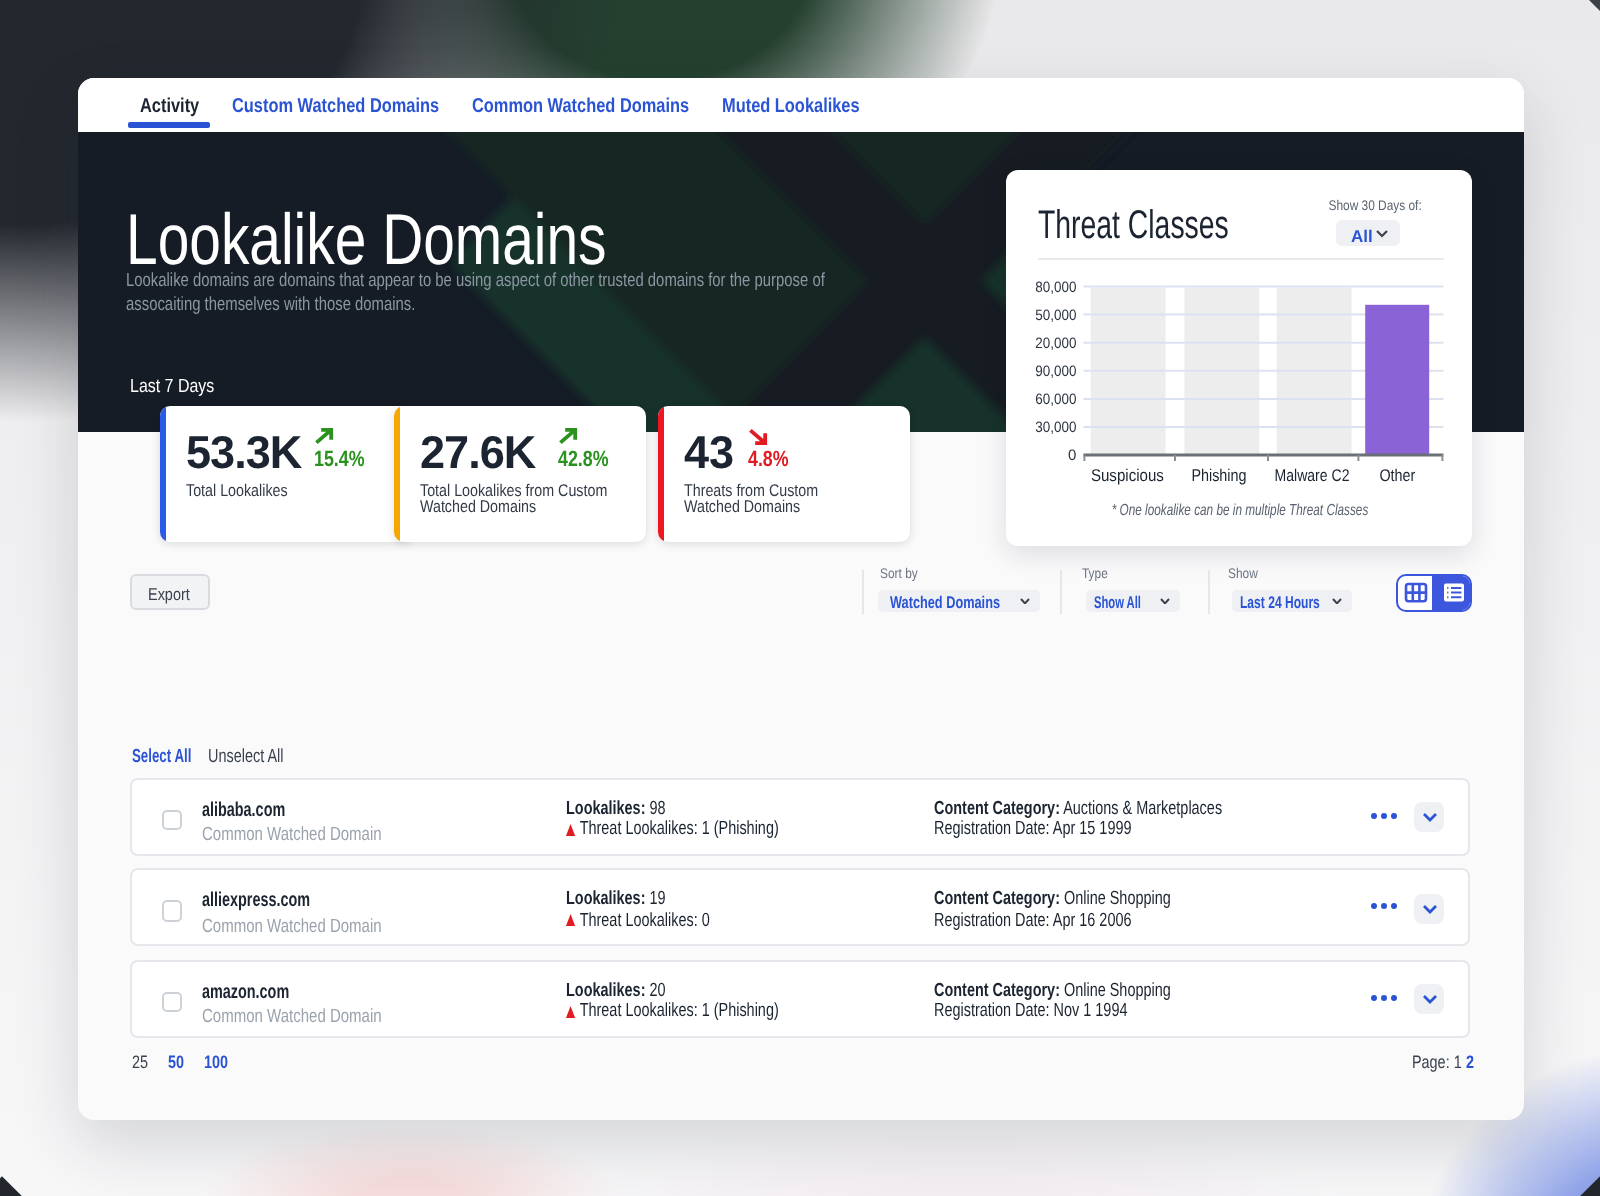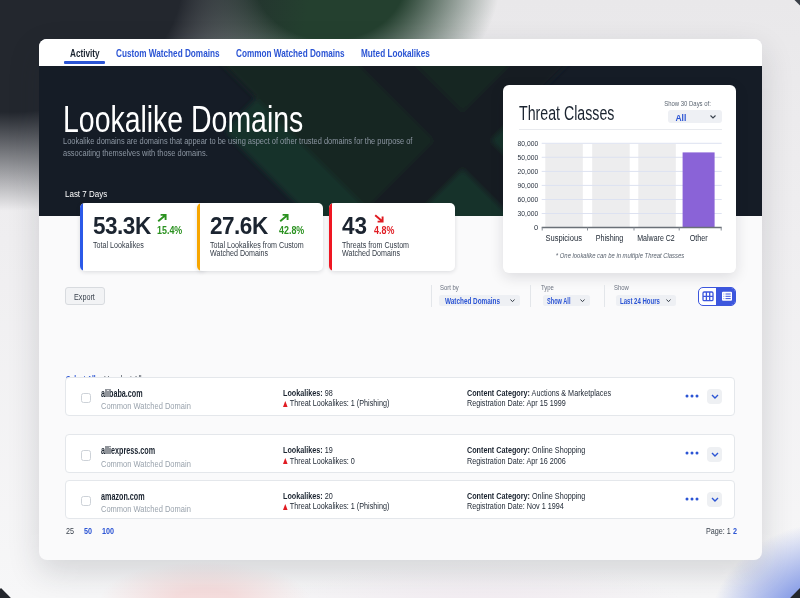--- a/index.html
+++ b/index.html
@@ -27,21 +27,21 @@
 .stat .trend { position:absolute; top:11px; width:40px; }
 .stat .trend svg { display:block; }
 .stat .pct { font-size:11px; font-weight:bold; margin-top:1px; transform-origin:left top; transform:scaleX(.81); }
 .stat .lbl { position:absolute; left:13.5px; top:37.5px; font-size:8.5px; line-height:8.6px; color:#333b46; transform-origin:left top; transform:scaleX(.84); white-space:nowrap; }
 .green { color:#2b9220; }
 .redc { color:#e01b22; }
 
 #threat { position:absolute; left:464.8px; top:46.5px; width:232.5px; height:187.5px; background:#fff; border-radius:6px; box-shadow:0 4px 14px rgba(20,25,40,.13); }
 #threat h2 { position:absolute; left:15.5px; top:16.5px; font-size:20px; font-weight:normal; color:#1b2430; transform-origin:left top; transform:scaleX(.709); white-space:nowrap; }
 #t-showlbl { position:absolute; right:24.5px; top:15px; font-size:7px; color:#5a6470; transform-origin:right top; transform:scaleX(.85); white-space:nowrap; }
-#t-dd { position:absolute; left:164.7px; top:25.3px; width:54px; height:13.2px; background:#eef0f4; border-radius:3px; }
+#t-dd { position:absolute; left:164.7px; top:25.3px; width:32px; height:13.2px; background:#eef0f4; border-radius:3px; }
 #t-dd .v { position:absolute; left:7.5px; top:2.8px; font-size:8.5px; font-weight:bold; color:#2b54d4; }
 #t-divider { position:absolute; left:15.5px; top:43.5px; width:203px; height:1px; background:#e8eaee; }
 
 #export { position:absolute; left:26.5px; top:248.5px; width:40px; height:17.5px; background:#f2f3f5; border:1px solid #d8dbdf; border-radius:3px; }
 #export span { position:absolute; left:8px; top:4px; font-size:8.5px; color:#3a424d; transform-origin:left top; transform:scaleX(.85); }
 .ctl-lbl { position:absolute; top:245.5px; font-size:7px; color:#6b7280; transform-origin:left top; transform:scaleX(.85); white-space:nowrap; }
 .dd { position:absolute; top:256px; height:11px; background:#eef0f4; border-radius:2.5px; }
 .dd .v { position:absolute; left:5.6px; top:1.4px; font-size:8.5px; font-weight:bold; color:#2b54d4; transform-origin:left top; transform:scaleX(.8); white-space:nowrap; }
 .chev { position:absolute; right:5px; top:4px; }
 .vdiv { position:absolute; top:246.5px; width:1px; height:22px; background:#e3e6ea; }
@@ -243,21 +243,21 @@
           <line x1="24.6" y1="6" x2="25.2" y2="6"></line>
           <line x1="24.6" y1="8.3" x2="25.2" y2="8.3"></line>
           <line x1="24.6" y1="10.6" x2="25.2" y2="10.6"></line>
         </g>
       </g>
     </svg>
   </div>
   <span class="sel" style="left:27.3px; top:334px;">Select All</span>
   <span class="sel" style="left:65.2px; top:334px; color:#3a424d; font-weight:normal; transform:scaleX(.76);">Unselect All</span>
 
-  <div class="row" style="top:338px;padding-left:28px;">
+  <div class="row" style="top:350px;padding-left:28px;">
     <div class="cb"></div>
     <div class="c1">
         <div class="dom">alibaba.com</div>
         <div class="sub">Common Watched Domain</div>
       </div>
     <div class="c2">
         <div class="l"><b>Lookalikes:</b> 98</div>
         <div class="l"><span class="tri"></span>Threat Lookalikes: 1 (Phishing)</div>
       </div>
     <div class="c3">

